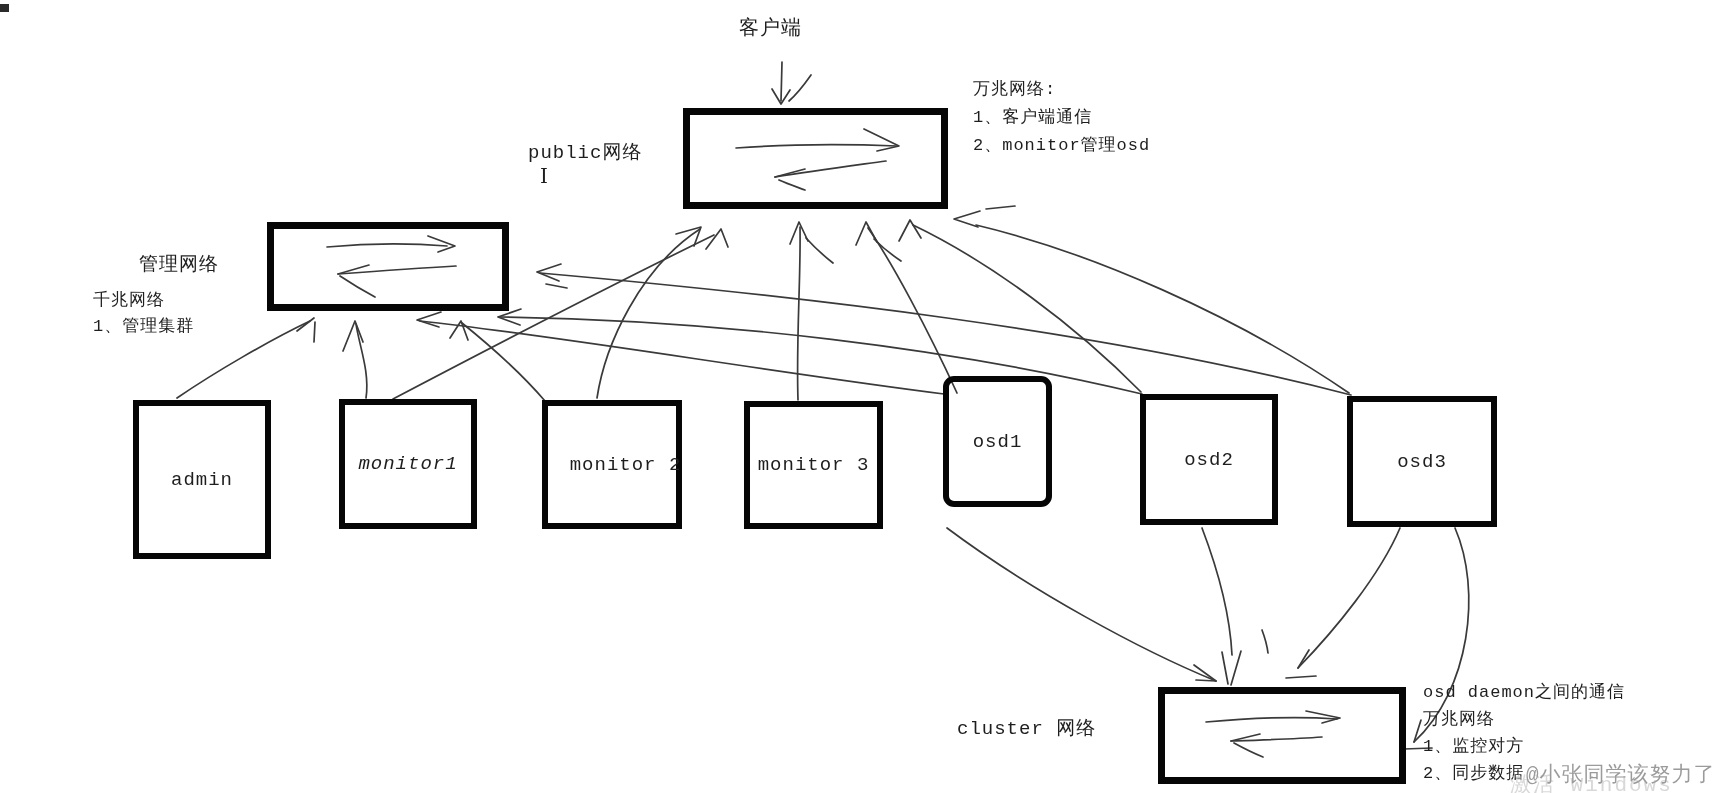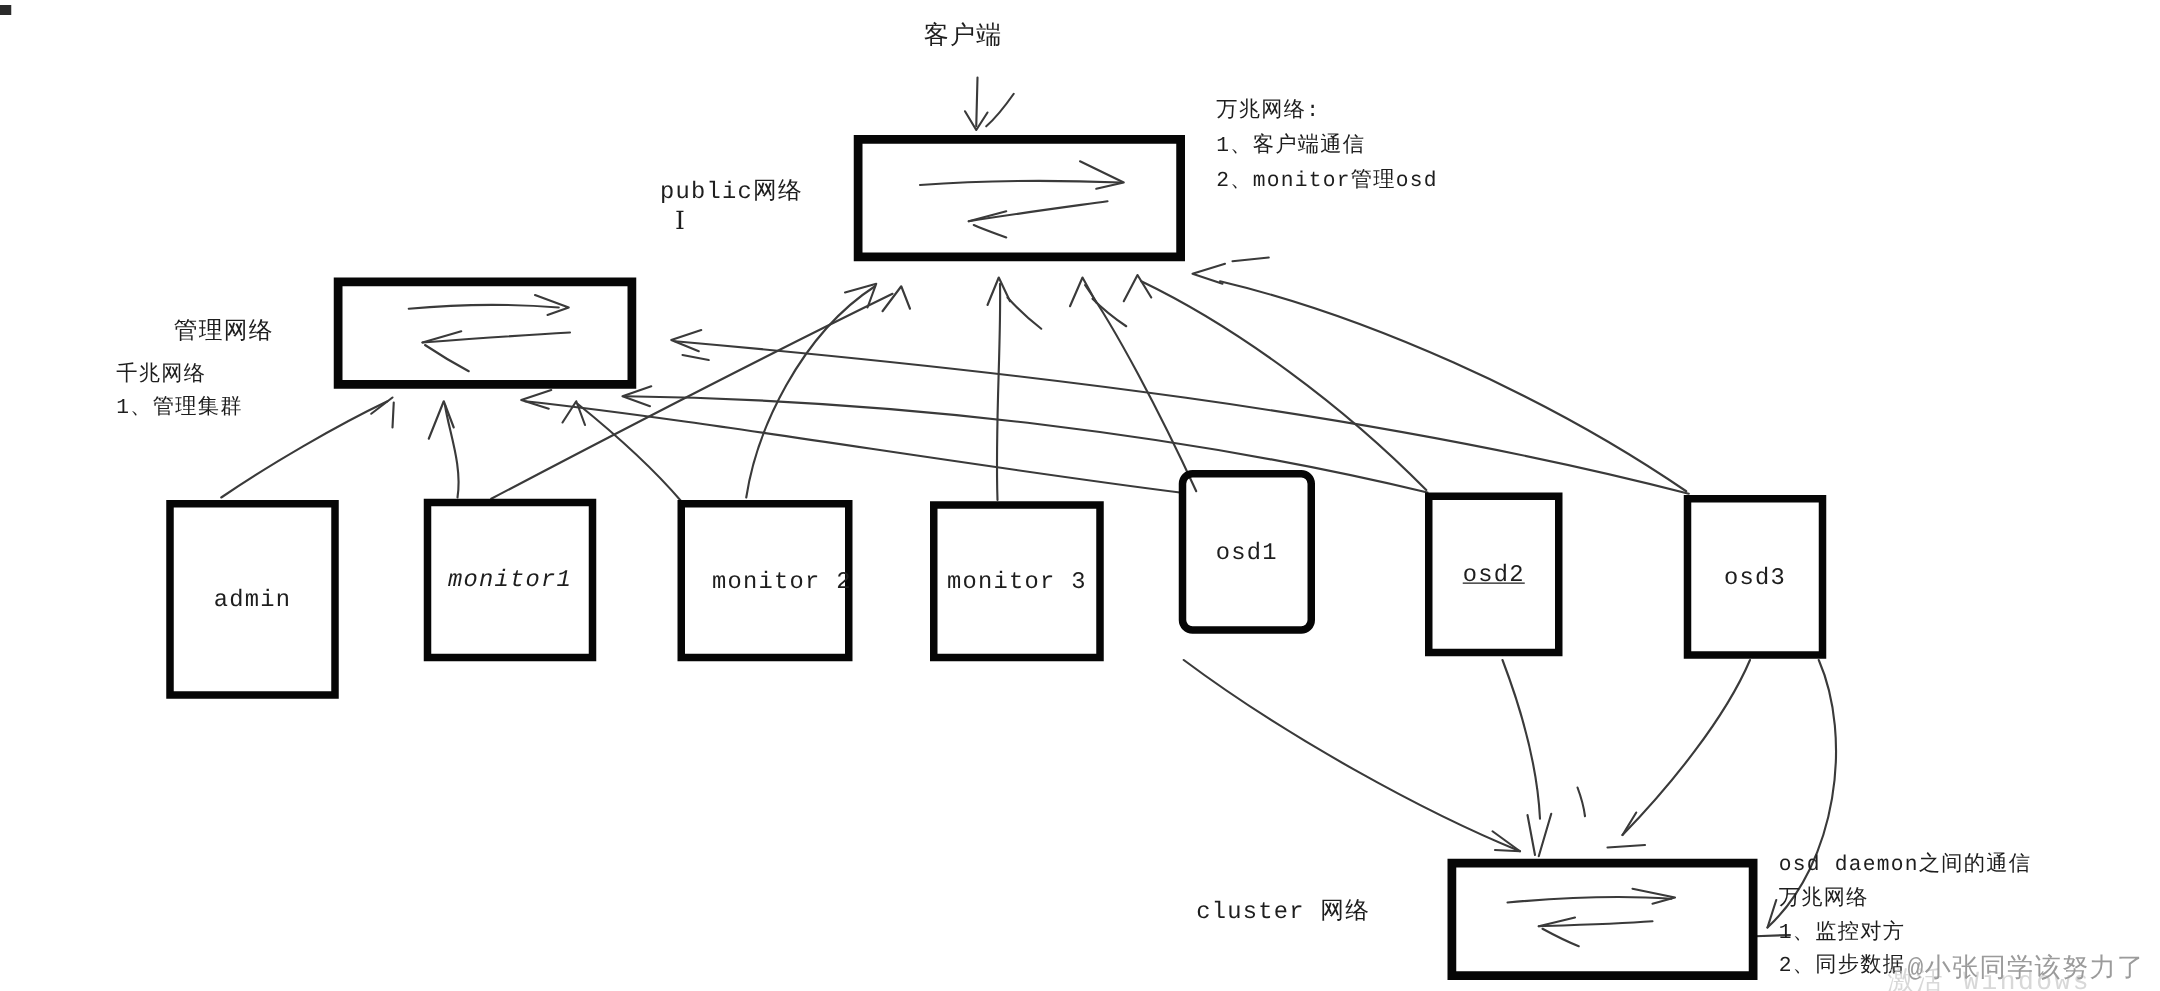--- a/index.html
+++ b/index.html
@@ -102,20 +102,20 @@
   <div class="note tall" style="left:973px;top:76px;" id="note-public"><div>万兆网络:</div><div>1、客户端通信</div><div>2、monitor管理osd</div></div>
   <div class="note short" style="left:93px;top:288px;" id="note-mgmt"><div>千兆网络</div><div>1、管理集群</div></div>
   <div class="note" style="left:1423px;top:679px;" id="note-cluster"><div>osd daemon之间的通信</div><div>万兆网络</div><div>1、监控对方</div><div>2、同步数据</div></div>
 
   <div id="nodes-layer">
       <div class="node" style="left: 133px; top: 400px; width: 138px; height: 159px;"><span>admin</span></div>
       <div class="node" style="left: 339px; top: 399px; width: 138px; height: 130px; font-style: italic;"><span>monitor1</span></div>
       <div class="node" style="left: 542px; top: 400px; width: 140px; height: 129px; padding-left: 27px;"><span>monitor 2</span></div>
       <div class="node" style="left: 744px; top: 401px; width: 139px; height: 128px;"><span>monitor 3</span></div>
       <div class="node" style="left: 943px; top: 376px; width: 109px; height: 131px; border-radius: 11px;"><span>osd1</span></div>
-      <div class="node" style="left: 1140px; top: 394px; width: 110px; height: 131px; text-decoration: underline;"><span>osd2</span></div>
-      <div class="node" style="left: 1347px; top: 396px; width: 114px; height: 131px;"><span>osd3</span></div>
+      <div class="node" style="left: 1140px; top: 394px; width: 138px; height: 131px;"><span>osd2</span></div>
+      <div class="node" style="left: 1347px; top: 396px; width: 150px; height: 131px;"><span>osd3</span></div>
     </div>
 
   <div class="wm-win" style="left: 1510px; top: 770px; color: rgb(203, 203, 203);" id="wm-win">激活 Windows</div>
   <div class="wm-author" style="left: 1526px; top: 760px; color: rgb(155, 155, 155);" id="wm-author">@小张同学该努力了</div>
 
 </div>
 
 </body></html>

